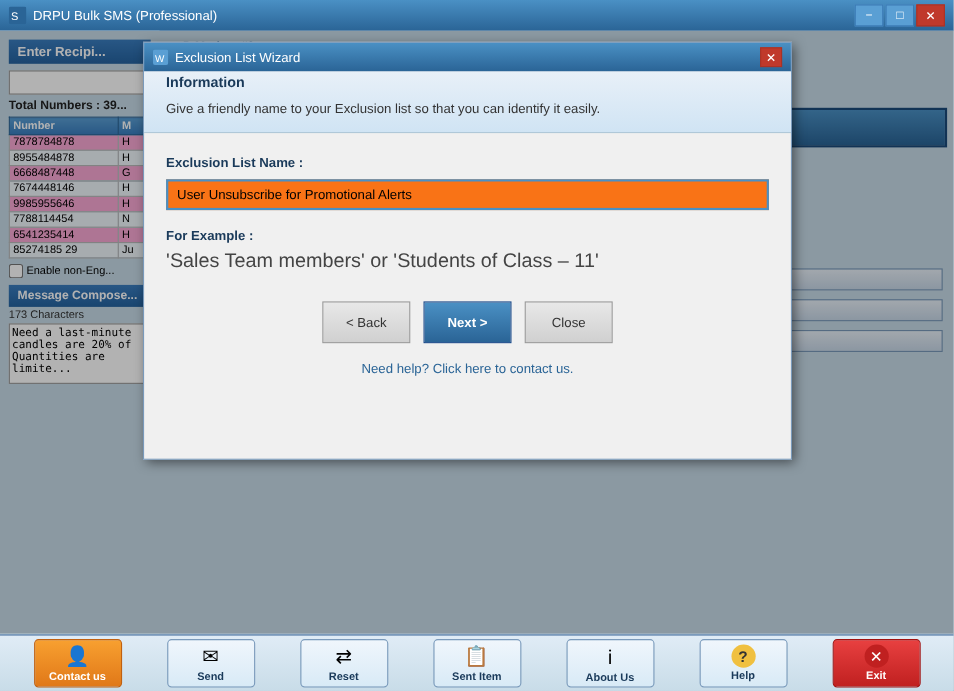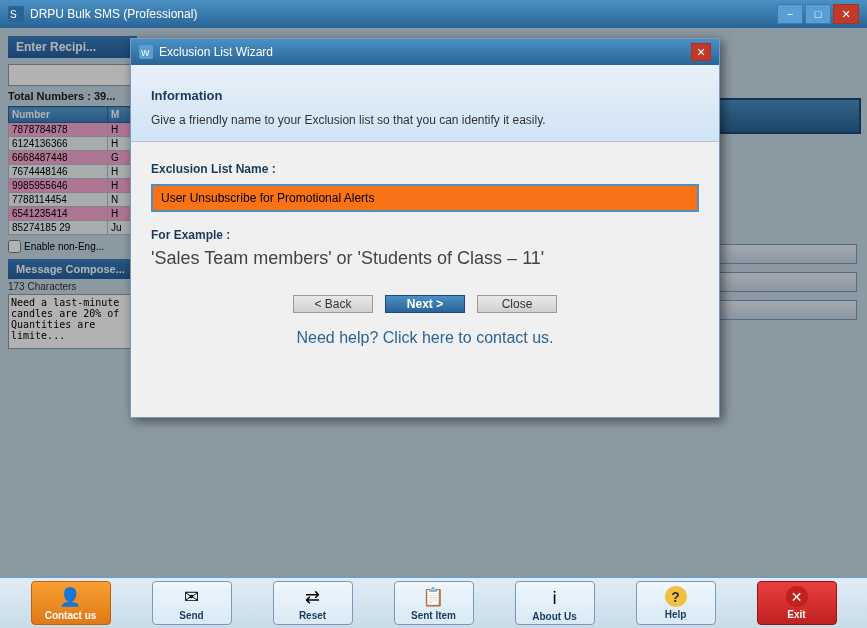--- a/index.html
+++ b/index.html
@@ -224,21 +224,21 @@
       display: flex;
       align-items: center;
       justify-content: center;
     }
     .dialog-body {
       padding: 0;
     }
     .dialog-info-bar {
       background: linear-gradient(to bottom, #e8f0f8, #d0e4f4);
       border-bottom: 1px solid #b0c8d8;
-      padding: 23px 20px 12px 20px;
+      padding: 2px 20px 12px 20px;
     }
     .dialog-info-title {
       font-size: 13px;
       font-weight: bold;
       color: #1a3a5a;
       margin-bottom: 8px;
     }
     .dialog-info-text {
       font-size: 12px;
       color: #333;
@@ -274,41 +274,41 @@
       color: #444;
     }
     .dialog-footer {
       padding: 16px 20px;
       display: flex;
       justify-content: center;
       gap: 12px;
     }
     .dlg-btn {
       min-width: 80px;
-      height: 18px;
+      height: 38px;
       font-size: 12px;
       cursor: pointer;
       border: 1px solid;
       padding: 0 16px;
     }
     .dlg-btn-default {
       background: linear-gradient(to bottom, #e8e8e8, #d0d0d0);
       border-color: #999;
       color: #333;
     }
     .dlg-btn-primary {
       background: linear-gradient(to bottom, #4a90c4, #2a6496);
       border-color: #1a4a8a;
       color: white;
       font-weight: bold;
     }
     .help-link {
       text-align: center;
       padding: 0 20px 14px 20px;
-      font-size: 16px;
+      font-size: 12px;
     }
     .help-link a {
       color: #2a6496;
       text-decoration: none;
     }
 
     
     .taskbar {
       background: linear-gradient(to bottom, #e0ecf6, #c8dce8);
       border-top: 2px solid #7a9abb;
@@ -386,21 +386,21 @@
           <th>Number</th>
           <th>M</th>
         </tr>
       </thead>
       <tbody id="numbers-tbody">
       <tr>
             <td>7878784878</td>
             <td>H</td>
           </tr>
           <tr>
-            <td>6124136366</td>
+            <td>8955484878</td>
             <td>H</td>
           </tr>
           <tr>
             <td>6668487448</td>
             <td>G</td>
           </tr>
           <tr>
             <td>7674448146</td>
             <td>H</td>
           </tr>

